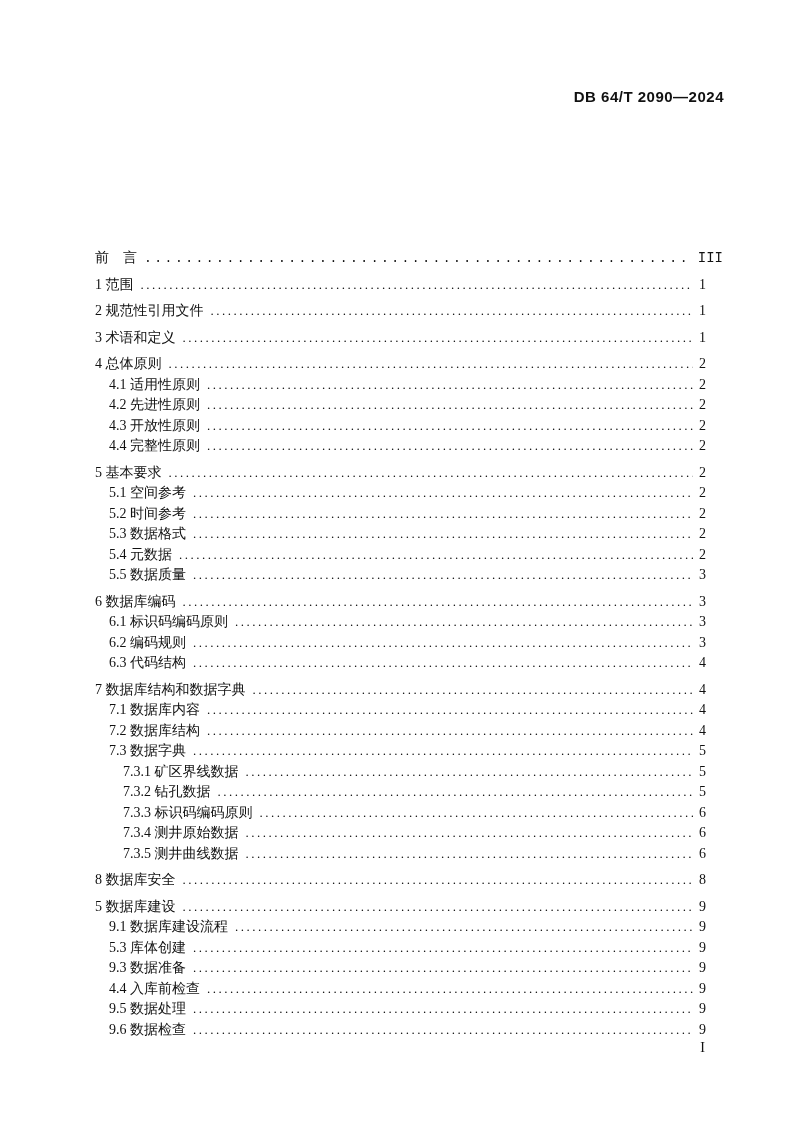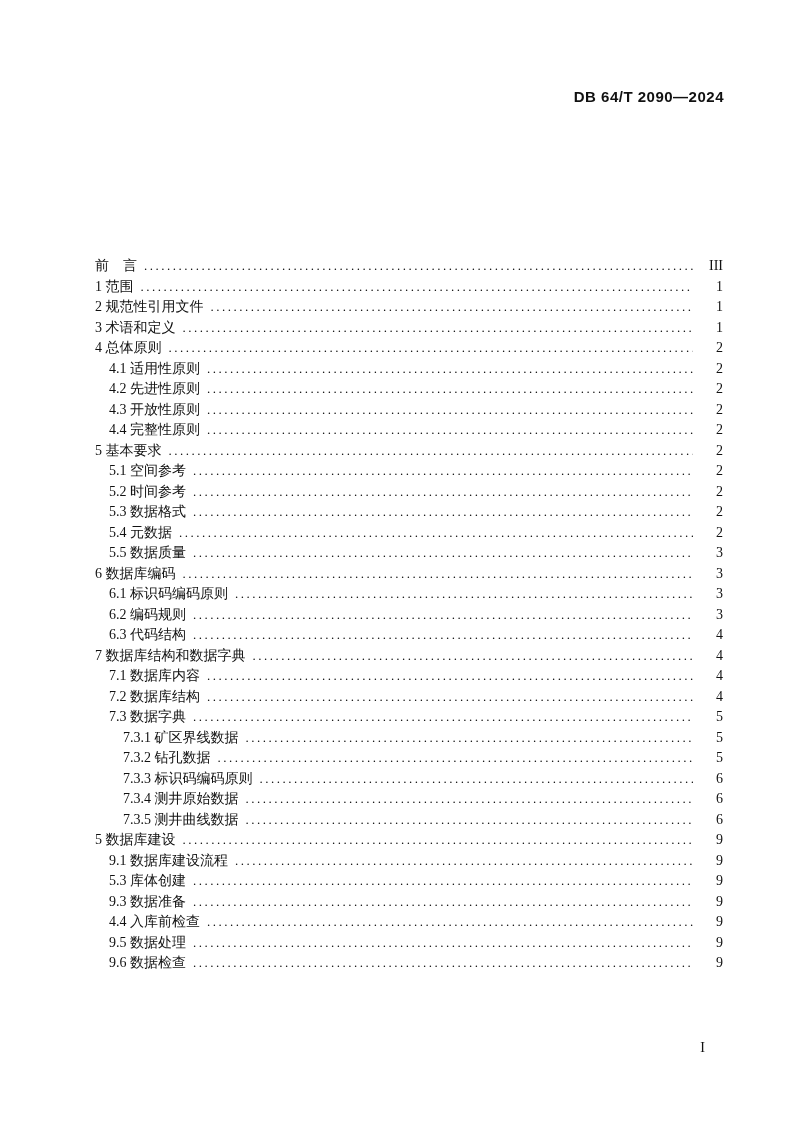--- a/index.html
+++ b/index.html
@@ -42,41 +42,40 @@
     top: 240px; left: 95px; width: 628px;
   }
   .toc-row {
     display: flex;
     align-items: baseline;
     height: 20.5px;
     line-height: 20.5px;
     font-size: 14px;
     white-space: nowrap;
   }
-  .toc-row.level-0 { }
-  .toc-row:first-child { margin-top: 16px; }
+  .toc-row.level-0 { margin-top: 6px; }
+  .toc-row:first-child { margin-top: 8px; font-family: Liberation Mono, monospace; }
   .toc-row.level-1 { padding-left: 14px; }
   .toc-row.level-2 { padding-left: 28px; }
   .toc-label { white-space: nowrap; }
   .dots {
     flex: 1;
     overflow: hidden;
     white-space: nowrap;
     margin: 0 6px 0 7px;
     min-width: 10px;
   }
   .dots::after {
     content: "......................................................................................................................................................";
     letter-spacing: 2.5px;
     font-size: 13px;
     color: #111111;
   }
   .toc-page {
     min-width: 24px;
-    text-align: right;
   }
   .page-footer {
     position: absolute;
     top: 1040px; right: 95px;
     font-size: 14px;
     line-height: 16px;
     color: #111111;
   }
 </style>
 </head>
@@ -223,20 +222,25 @@
         <span class="toc-label">7.3.4 测井原始数据</span>
         <span class="dots"></span>
         <span class="toc-page">6</span>
       </div>
       <div class="toc-row level-2">
         <span class="toc-label">7.3.5 测井曲线数据</span>
         <span class="dots"></span>
         <span class="toc-page">6</span>
       </div>
       <div class="toc-row level-0">
+        <span class="toc-label">8 数据库安全</span>
+        <span class="dots"></span>
+        <span class="toc-page">8</span>
+      </div>
+      <div class="toc-row level-0">
         <span class="toc-label">5 数据库建设</span>
         <span class="dots"></span>
         <span class="toc-page">9</span>
       </div>
       <div class="toc-row level-1">
         <span class="toc-label">9.1 数据库建设流程</span>
         <span class="dots"></span>
         <span class="toc-page">9</span>
       </div>
       <div class="toc-row level-1">

